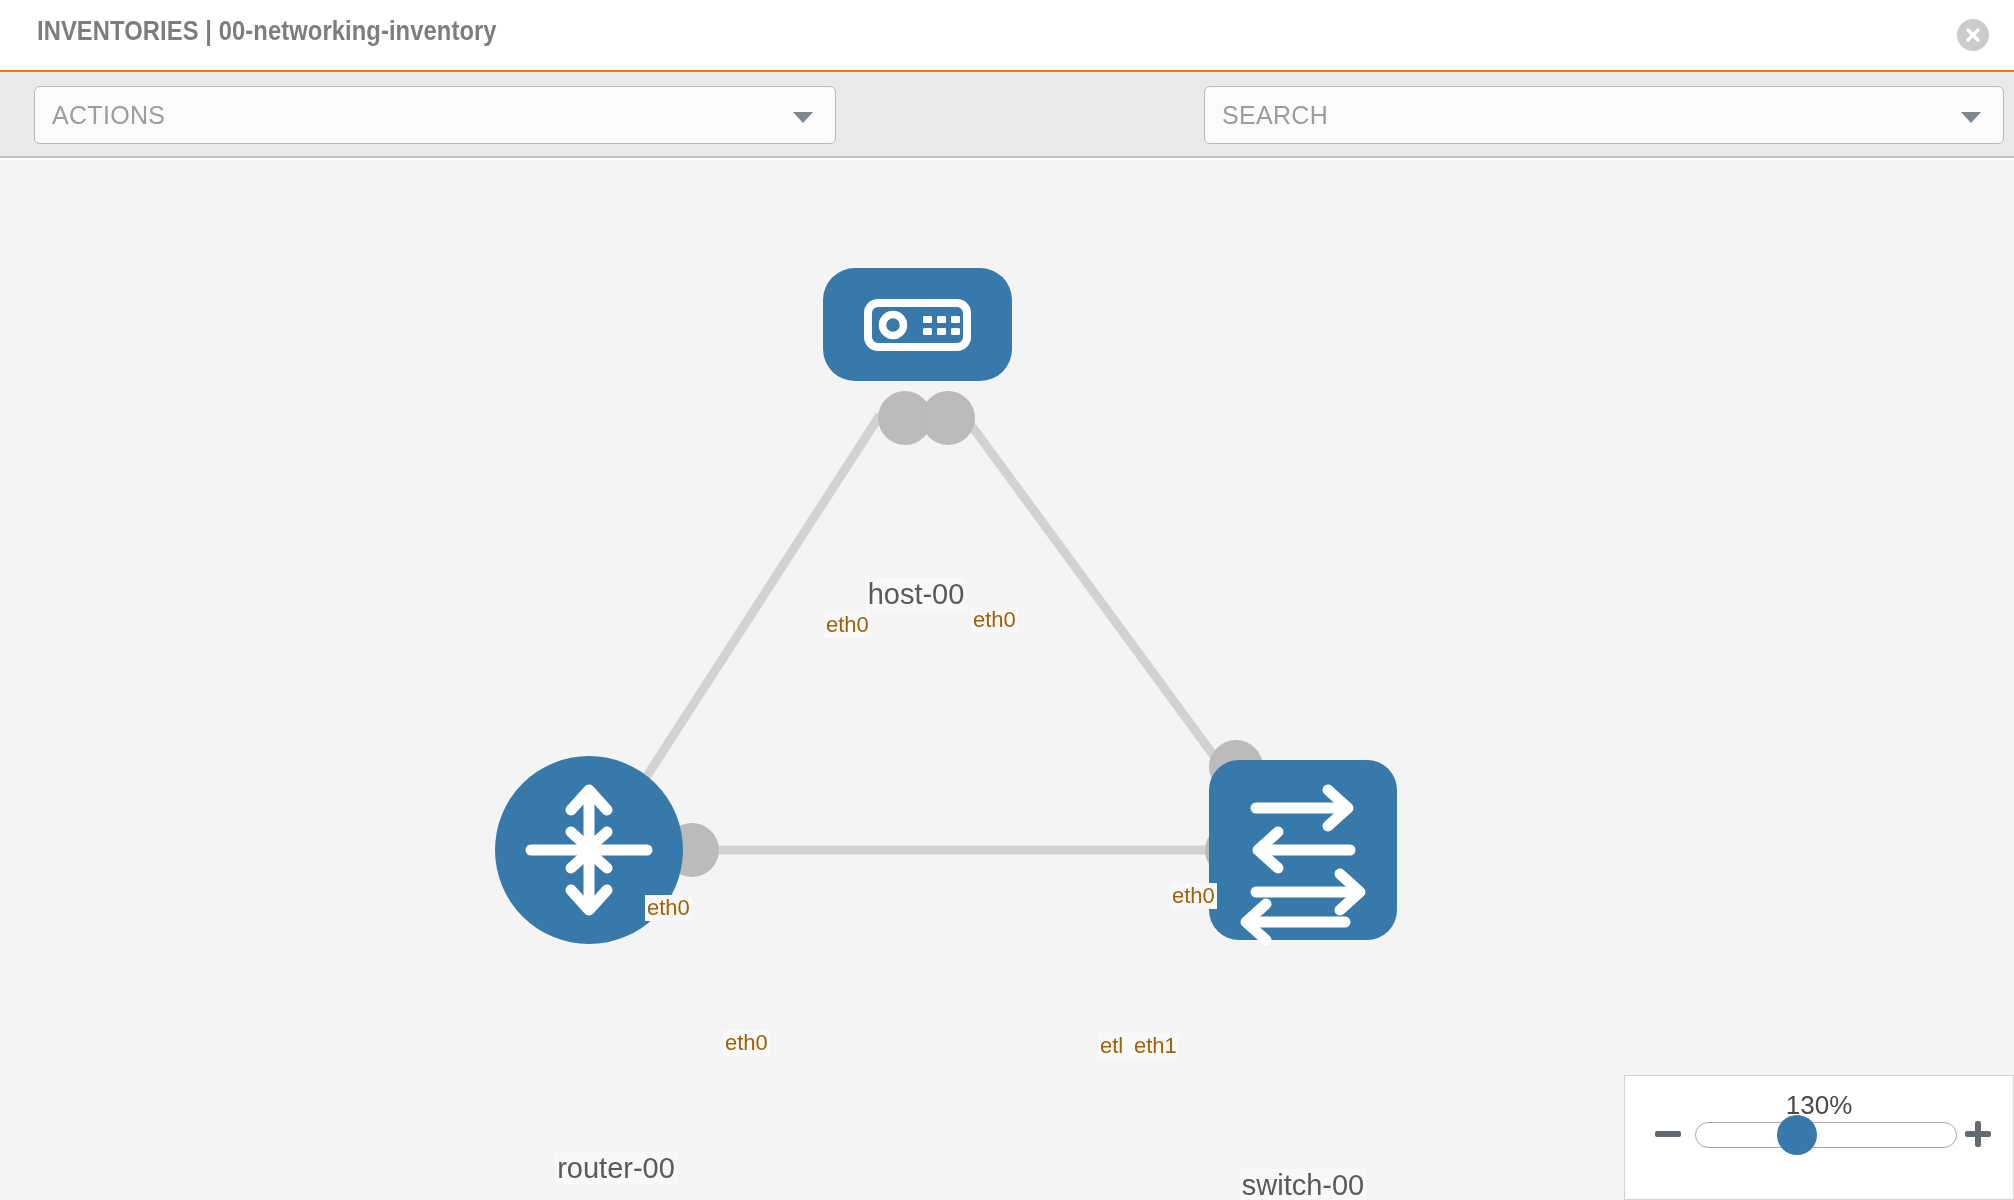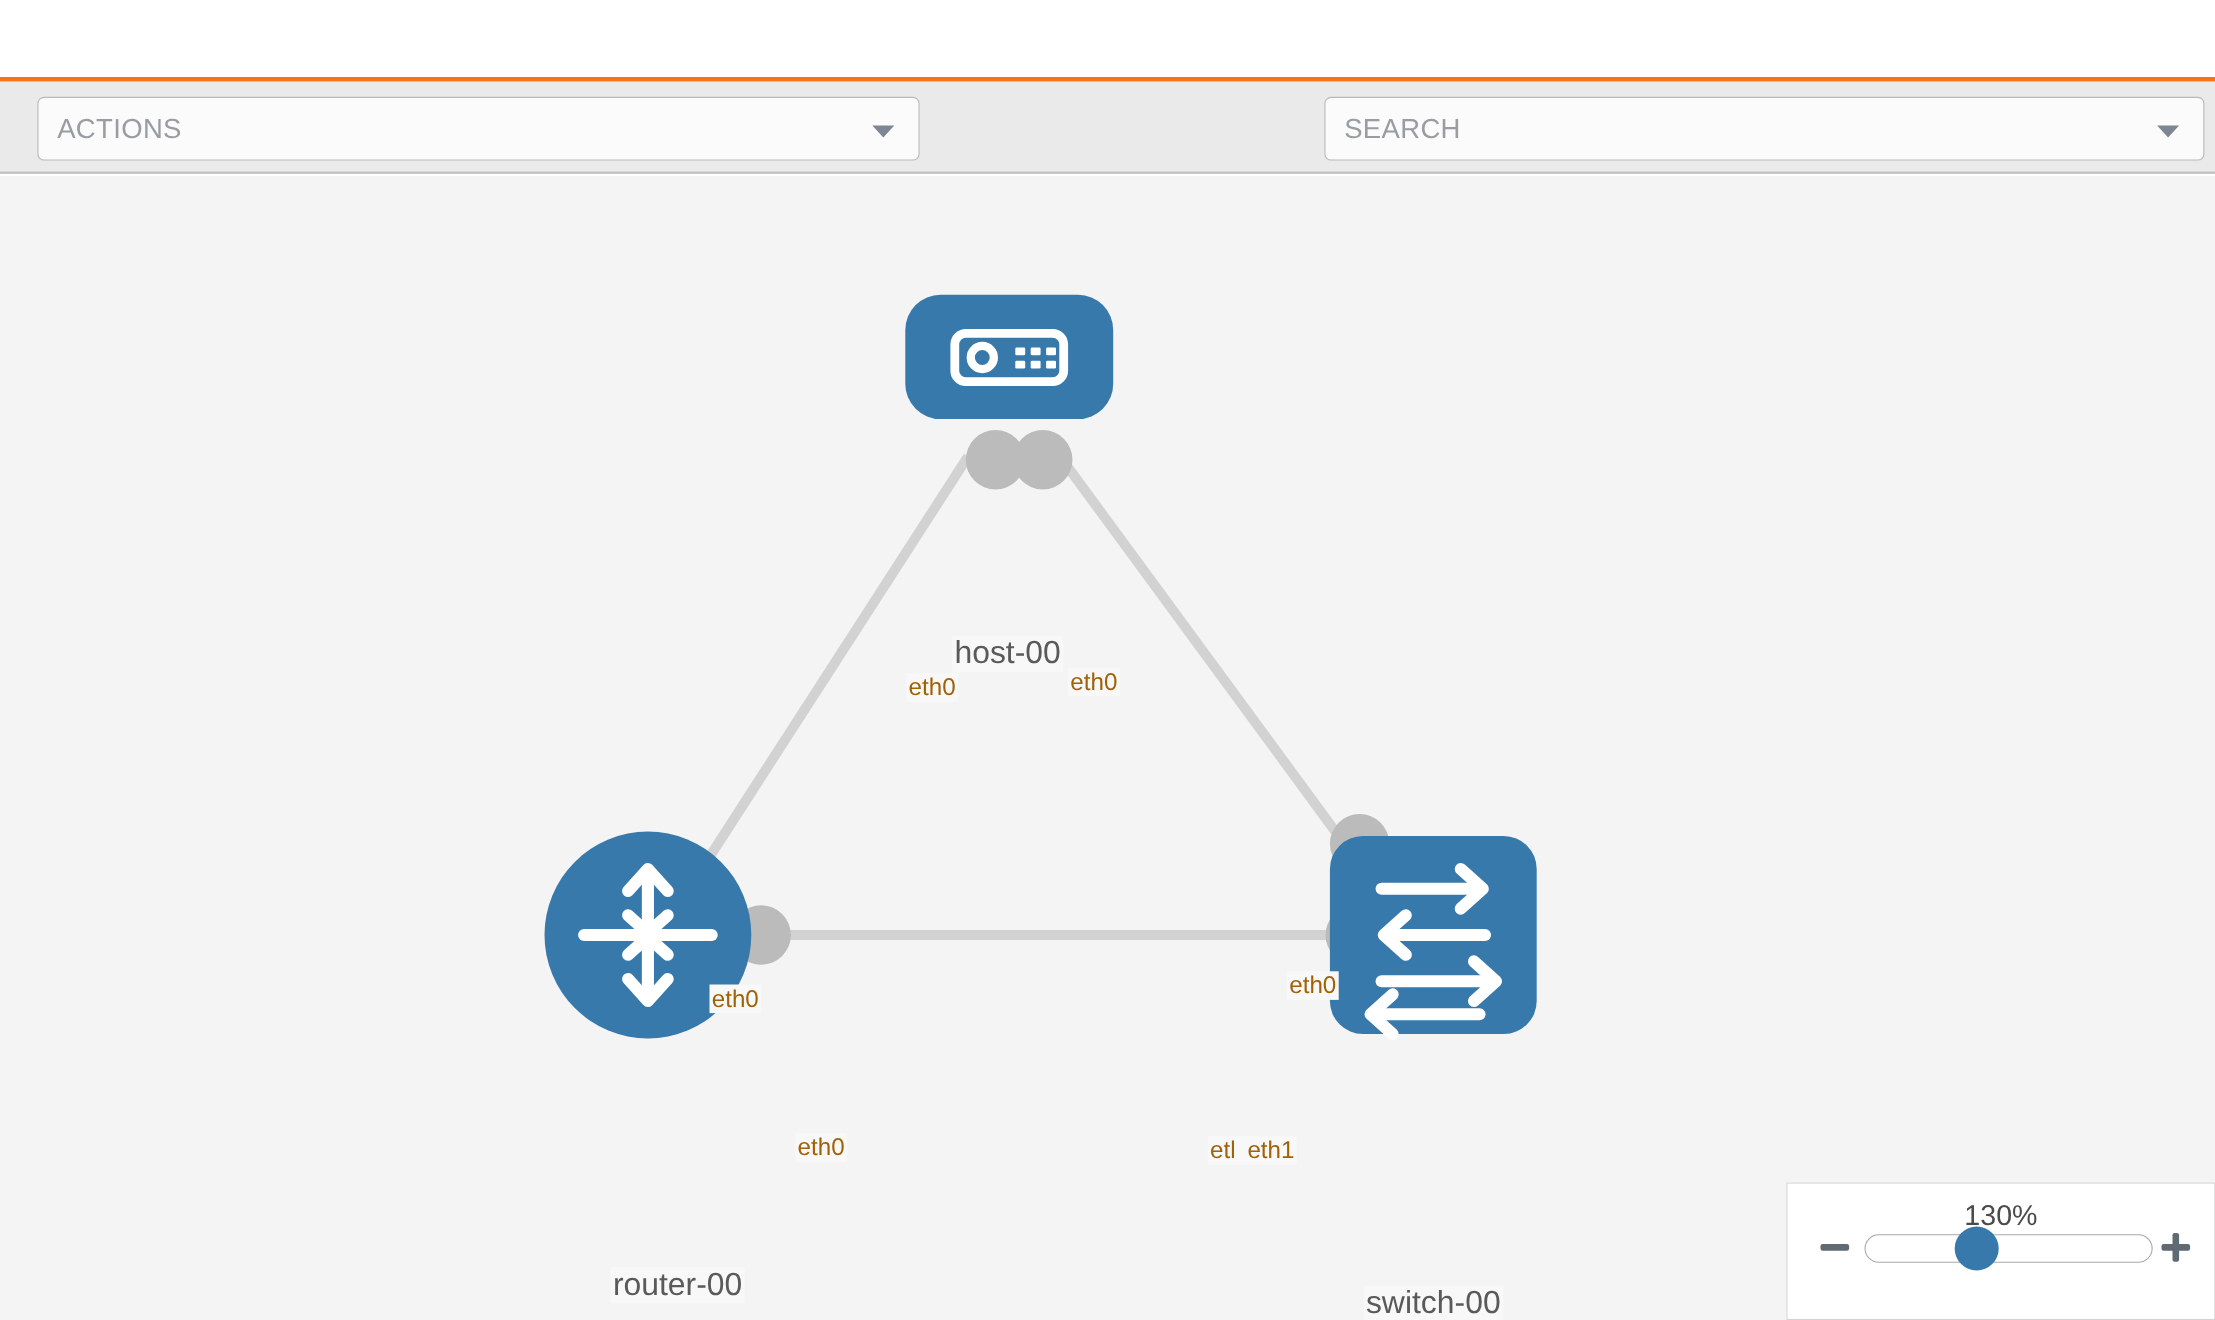--- a/index.html
+++ b/index.html
@@ -29,21 +29,21 @@
     position: absolute; right: 25px; top: 19px;
     width: 32px; height: 32px; border-radius: 50%;
     background: #cccccc; cursor: pointer;
   }
   .close-btn svg { position: absolute; left: 7px; top: 7px; }
 
   
   .toolbar {
     position: absolute; left: 0; top: 70px; width: 2014px; height: 88px;
     background: #eaeaea;
-    border-top: 4px solid #f97316;
+    border-top: 2px solid #f97316;
     border-bottom: 2px solid #c0c0c0;
   }
   .actions-select {
     position: absolute; left: 34px; top: 14px;
     width: 802px; height: 58px;
     background: #fbfbfb;
     border: 1px solid #b9b9b9;
     border-radius: 6px;
     cursor: pointer;
   }
@@ -134,20 +134,28 @@
     position: absolute; left: 152px; top: 39px;
     width: 40px; height: 40px; border-radius: 50%;
     background: #3879ab; cursor: grab;
   }
 </style>
 </head>
 <body>
 
 <div id="app">
 
+  <div class="header">
+    <div class="header-title">INVENTORIES | 00-networking-inventory</div>
+    <div class="close-btn">
+      <svg width="18" height="18" viewBox="0 0 18 18" aria-hidden="true">
+        <path d="M4 4 L14 14 M14 4 L4 14" stroke="#ffffff" stroke-width="3.4" stroke-linecap="round"></path>
+      </svg>
+    </div>
+  </div>
 
   <div class="toolbar">
 
     <div class="actions-select">
       <span class="actions-label">ACTIONS</span>
       <span class="caret"></span>
     </div>
 
     <span class="tool-icon wrench">
       <svg width="46" height="46" viewBox="0 0 46 46" aria-hidden="true">

